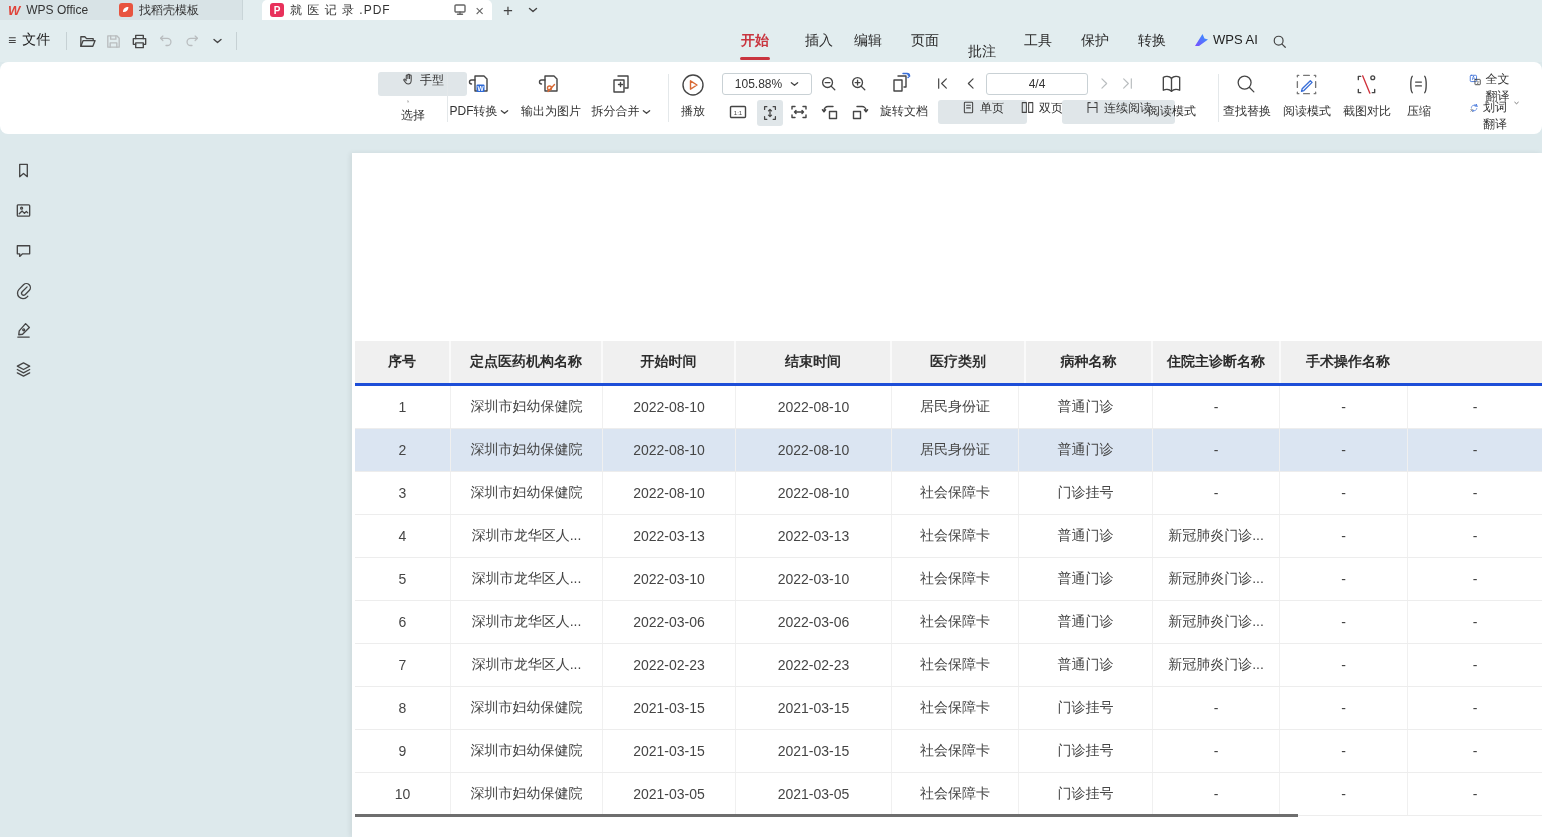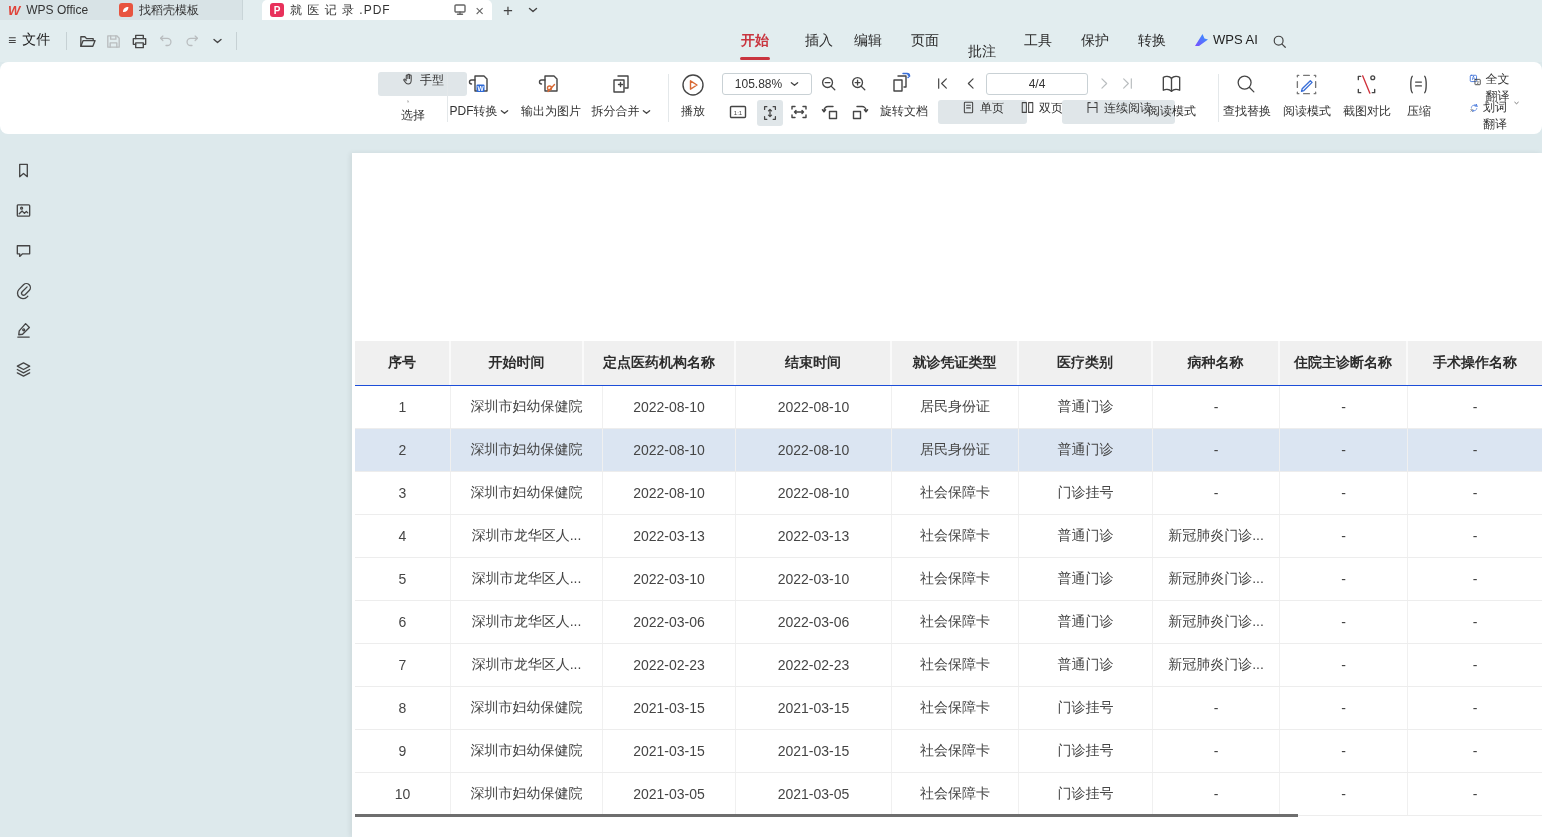--- a/index.html
+++ b/index.html
@@ -50,21 +50,21 @@
   .ic.red { stroke:#d0313b; }
   .ic.orange { stroke:#d96a35; }
 
   
   .side-ic { position:absolute; left:11px; width:24px; height:24px; display:flex; align-items:center; justify-content:center; }
 
   
   .page { position:absolute; left:352px; top:153px; width:1190px; height:684px; background:#ffffff;
           box-shadow:-2px 0 5px rgba(0,0,0,.07); }
   .doc-table { position:absolute; left:3px; top:188px; width:1187px; filter:blur(.3px); }
-  .thead { display:flex; background:#f0f0f0; height:45px; border-bottom:1px solid #1d4ed8; }
+  .thead { display:flex; background:#f0f0f0; height:45px; border-bottom:3px solid #1d4ed8; }
   .th { display:flex; align-items:center; justify-content:center; font-size:14px; font-weight:700; color:#2c2c2c;
         border-right:2px solid #fafafa; }
   .tr { display:flex; height:43px; border-bottom:1px solid #ededed; background:#fff; }
   .tr.hl { background:#dbe5f2; }
   .td { display:flex; align-items:center; justify-content:center; font-size:14px; color:#454545;
         border-right:1px solid #f0f0f0; }
   .c0{width:96px;} .c1{width:152px;} .c2{width:133px;} .c3{width:156px;} .c4{width:127px;}
   .c5{width:134px;} .c6{width:127px;} .c7{width:128px;} .c8{width:134px; border-right:none;}
   .hbar { position:absolute; left:3px; top:661px; width:943px; height:3px; background:#6e6e6e; }
 </style>
@@ -495,24 +495,23 @@
         <path d="M10 3 L16.5 6.5 L10 10 L3.5 6.5 Z"></path>
         <path d="M3.5 10 L10 13.5 L16.5 10"></path>
         <path d="M3.5 13.5 L10 17 L16.5 13.5"></path>
       </svg>
   </span>
 
   <div class="page">
     <div class="doc-table" id="doc-table">
       <div class="thead" id="thead-row">
           <div class="th c0">序号</div>
+          <div class="th c1">定点医药机构名称</div>
           <div class="th c2">开始时间</div>
-          <div class="th c1">定点医药机构名称</div>
           <div class="th c3">结束时间</div>
-          <div class="th c4">就诊凭证类型</div>
           <div class="th c5">医疗类别</div>
           <div class="th c6">病种名称</div>
           <div class="th c7">住院主诊断名称</div>
           <div class="th c8">手术操作名称</div>
         </div>
       <div id="tbody">
           <div class="tr">
             <div class="td c0">1</div>
             <div class="td c1">深圳市妇幼保健院</div>
             <div class="td c2">2022-08-10</div>

